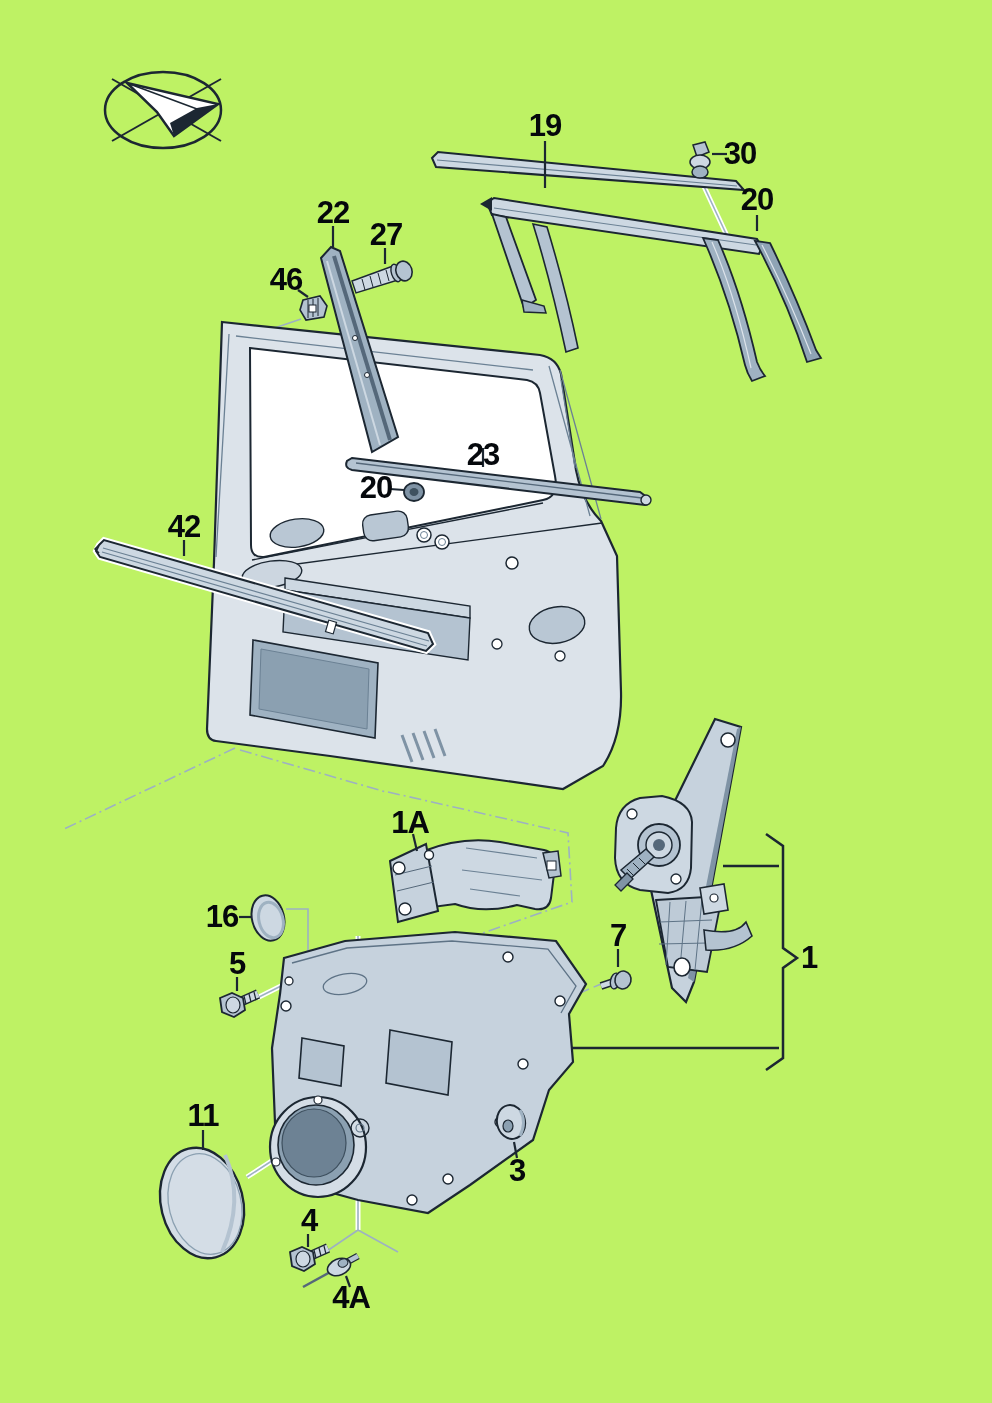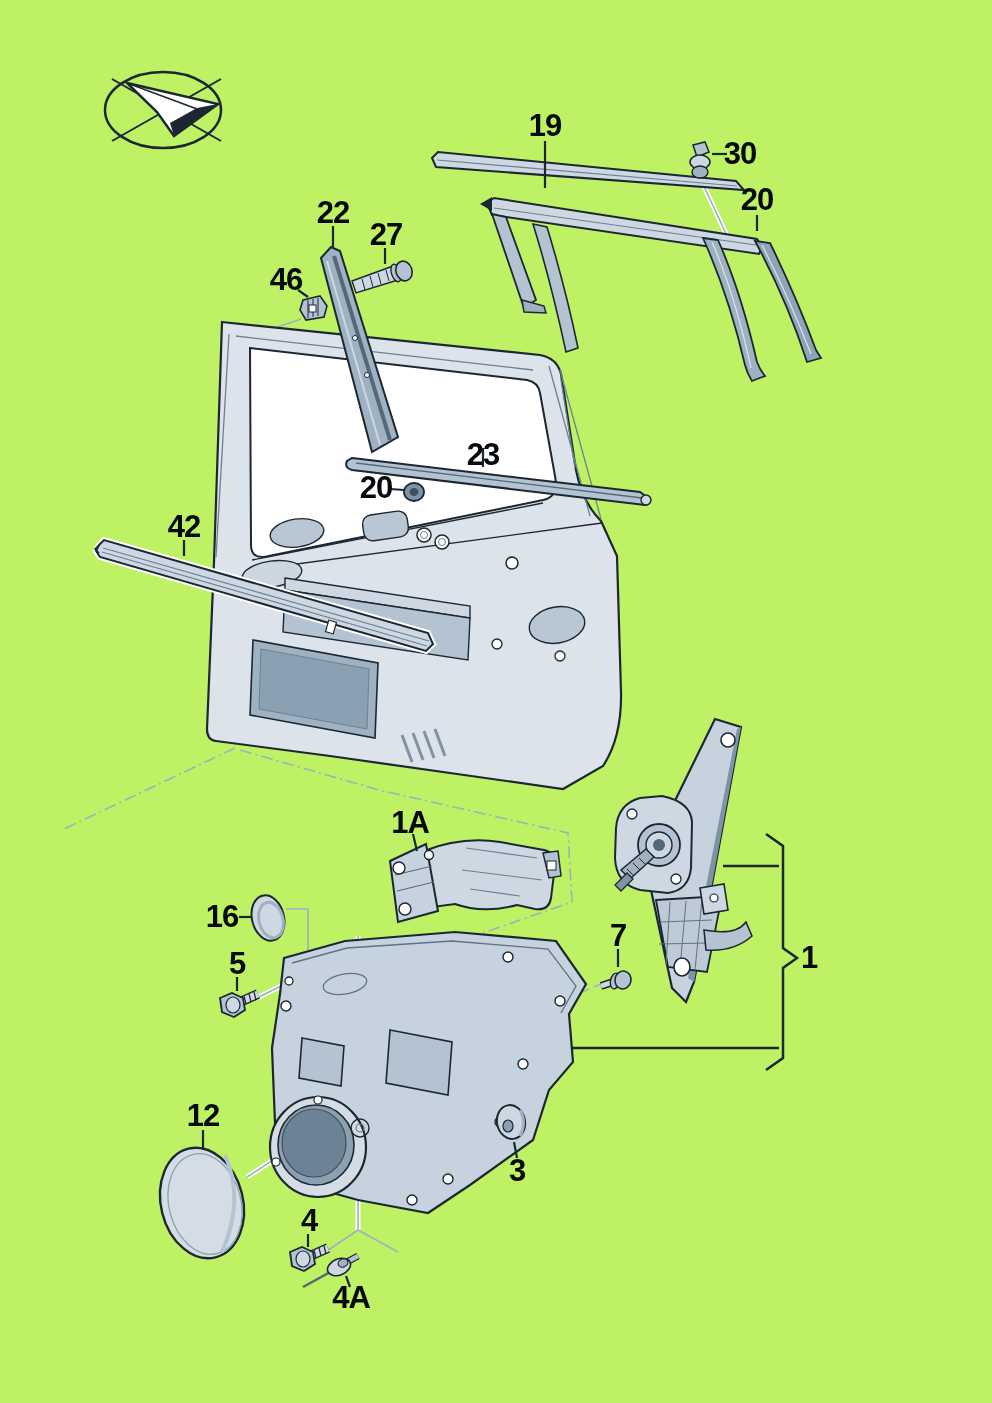--- a/index.html
+++ b/index.html
@@ -304,18 +304,18 @@
 <div class="callout" style="left:386px;top:234px">27</div>
 <div class="callout" style="left:286px;top:279px">46</div>
 <div class="callout" style="left:483px;top:454px">23</div>
 <div class="callout" style="left:376px;top:487px">20</div>
 <div class="callout" style="left:184px;top:526px">42</div>
 <div class="callout" style="left:410px;top:822px">1A</div>
 <div class="callout" style="left:222px;top:916px">16</div>
 <div class="callout" style="left:237px;top:963px">5</div>
 <div class="callout" style="left:618px;top:935px">7</div>
 <div class="callout" style="left:809px;top:957px">1</div>
-<div class="callout" style="left:203px;top:1115px">12</div>
+<div class="callout" style="left:203px;top:1115px">11</div>
 <div class="callout" style="left:517px;top:1170px">3</div>
 <div class="callout" style="left:309px;top:1220px">4</div>
 <div class="callout" style="left:351px;top:1297px">4A</div>
 
 </div>
 
 </body></html>

